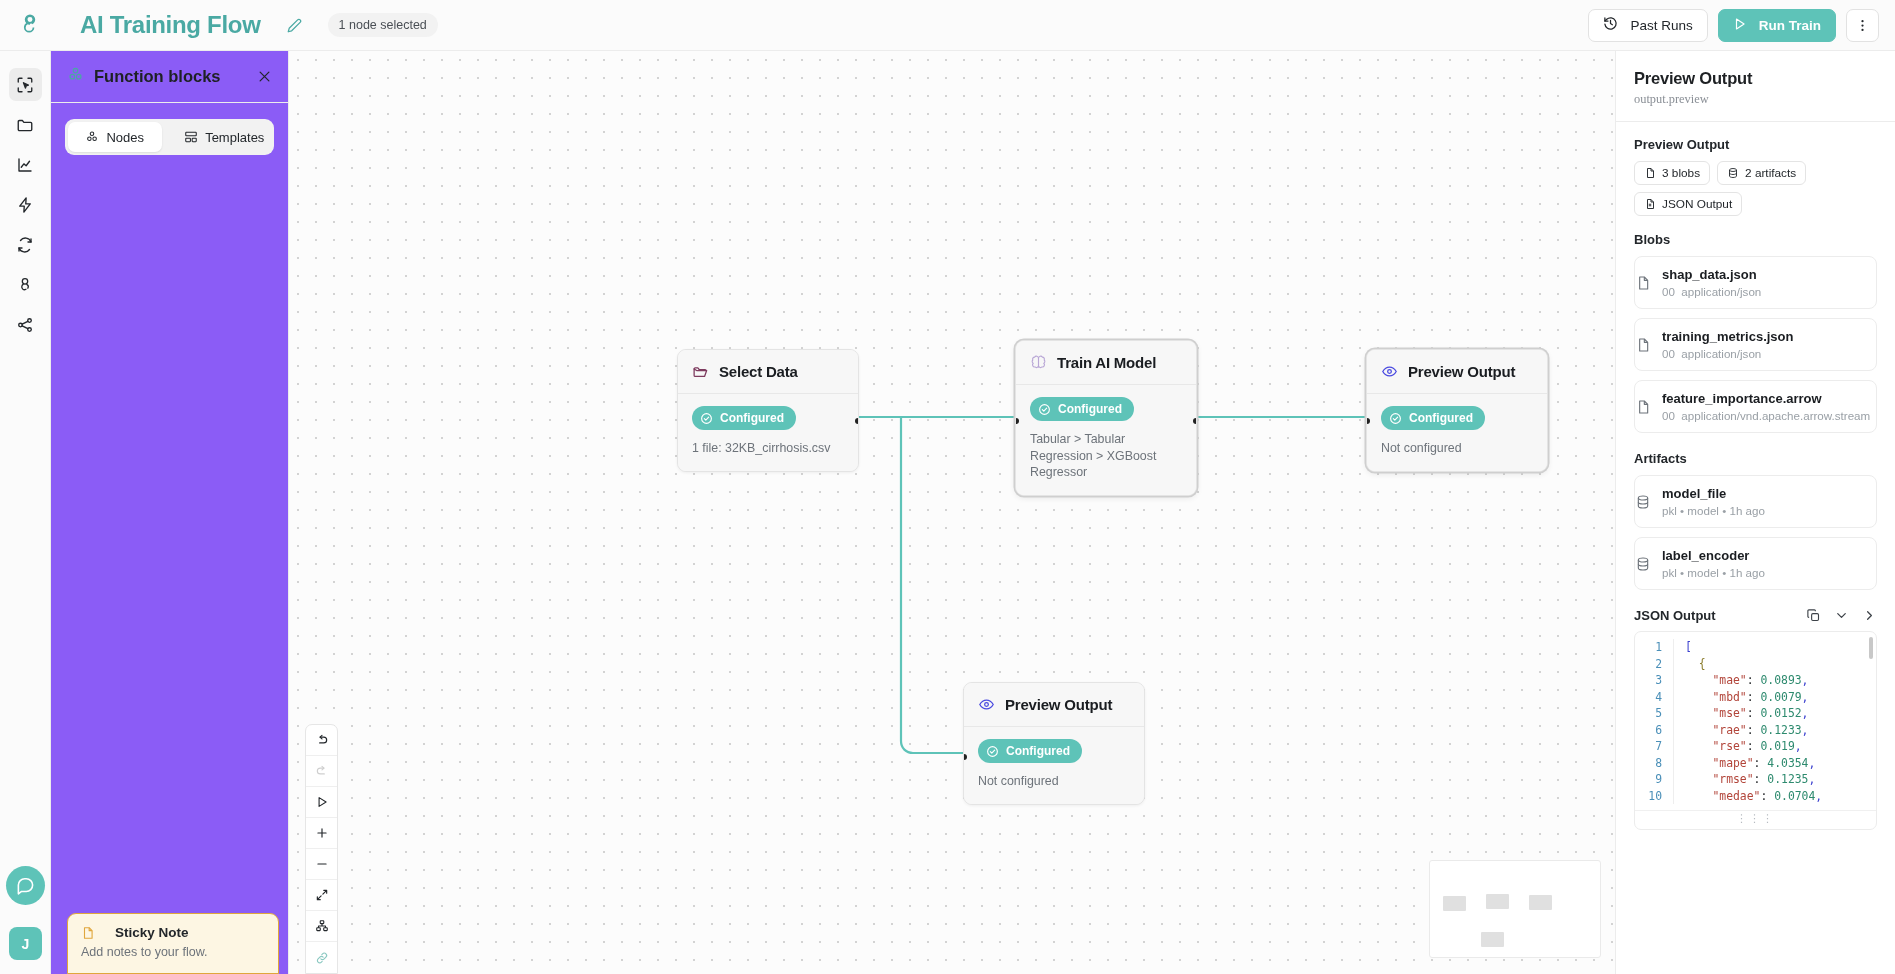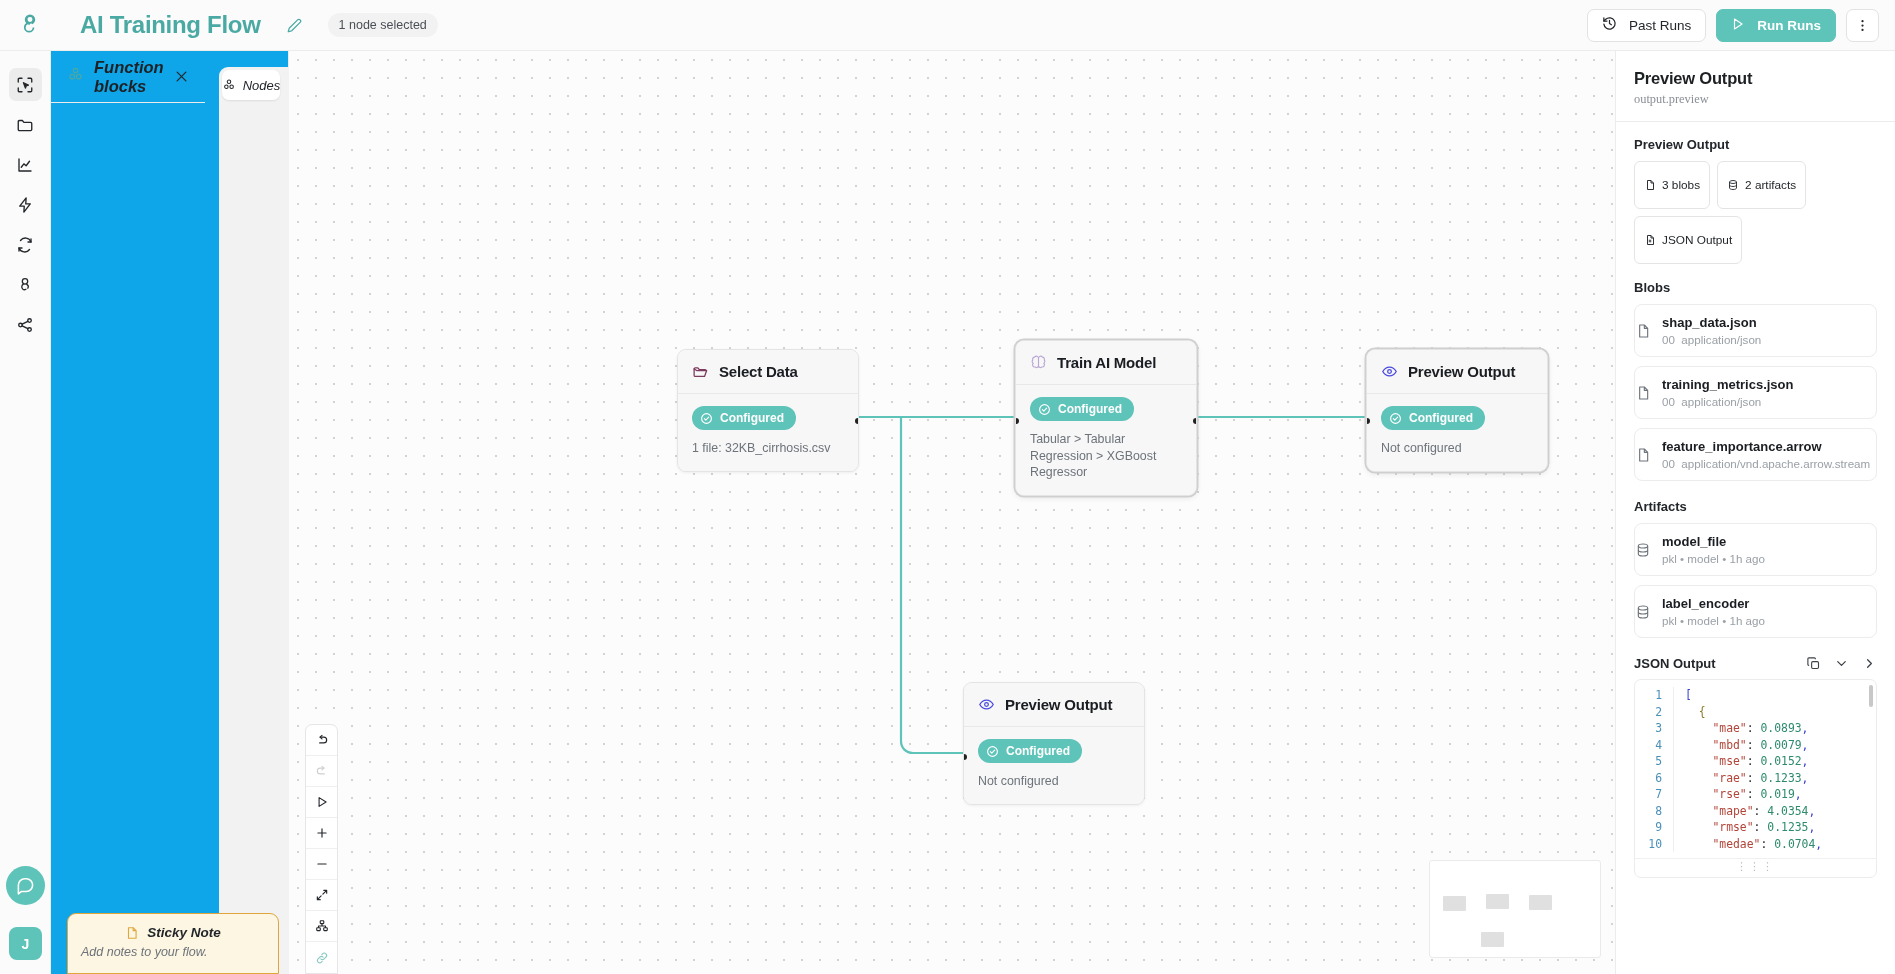--- a/index.html
+++ b/index.html
@@ -67,24 +67,23 @@
     cursor: pointer;
   }
   .avatar {
     width: 33px; height: 33px; border-radius: 8px;
     background: #5ec3b8; color: #fff; font-size: 14px; font-weight: bold;
     display: flex; align-items: center; justify-content: center; cursor: pointer;
   }
 
   
   .fpanel {
-    width: 238px; min-width: 238px; background: #0ea5e9;
-    border-right: 1px solid #ececec; display: flex; flex-direction: row;
+    width: 238px; min-width: 238px; background: #8b5cf6;
+    border-right: 1px solid #ececec; display: flex; flex-direction: column;
     position: relative;
-    font-style: italic;
   }
   .fpanel-head {
     height: 52px; display: flex; align-items: center; gap: 10px;
     padding: 0 16px; border-bottom: 1px solid #ececec;
   }
   .fpanel-title { font-size: 16.5px; font-weight: bold; flex: 1; }
   .close-x { cursor: pointer; color: #23272b; display: flex; }
   .seg {
     margin: 16px 14px 0; background: #f2f2f2; border-radius: 9px;
     padding: 3px; display: flex; gap: 16px;
@@ -93,21 +92,21 @@
     flex: 1; display: flex; align-items: center; justify-content: center; gap: 7px;
     height: 30px; border-radius: 7px; font-size: 13px; cursor: pointer; color: #23272b;
     font-weight: 500;
   }
   .seg-btn.on { background: #fff; box-shadow: 0 1px 2px rgba(0,0,0,.09); }
   .sticky-note {
     position: absolute; left: 16px; bottom: 0; width: 212px;
     background: #fdf6e3; border: 1.6px solid #e0a63c; border-radius: 9px 9px 0 0;
     padding: 11px 13px 14px;
   }
-  .sticky-title { display: flex; align-items: center; gap: 8px; font-size: 13.5px; font-weight: bold; color: #23272b; justify-content: center; }
+  .sticky-title { display: flex; align-items: center; gap: 20px; font-size: 13.5px; font-weight: bold; color: #23272b; }
   .sticky-sub { font-size: 12.5px; color: #6d737a; margin-top: 5px; }
 
   
   .canvas {
     flex: 1; position: relative; overflow: hidden;
     background-color: #fcfcfc;
     background-image: radial-gradient(#d3d3d3 1.05px, transparent 1.05px);
     background-size: 18px 18px;
   }
   .node {
@@ -159,21 +158,21 @@
     overflow: hidden;
   }
   .rp-head { padding: 18px 18px 14px; border-bottom: 1px solid #ececec; }
   .rp-title { font-size: 16.5px; font-weight: bold; letter-spacing: -.2px; }
   .rp-sub { font-size: 12.4px; color: #8a8f96; margin-top: 4px; font-family: Liberation Serif, serif; }
   .rp-scroll { flex: 1; overflow: hidden; padding: 15px 18px 0; }
   .sec-h { font-size: 13px; font-weight: bold; color: #23272b; margin-bottom: 9px; }
   .chips { display: flex; gap: 7px; flex-wrap: wrap; margin-bottom: 16px; }
   .chip {
     display: inline-flex; align-items: center; gap: 6px;
-    border: 1px solid #e4e4e4; border-radius: 6px; padding: 16px 9px;
+    border: 1px solid #e4e4e4; border-radius: 6px; padding: 4px 9px;
     font-size: 11.8px; color: #23272b; background: #fff; cursor: pointer;
   }
   .item {
     display: flex; align-items: center; gap: 11px;
     border: 1px solid #ececec; border-radius: 8px;
     padding: 10px 0; margin-bottom: 9px; cursor: pointer; background: #fff;
   }
   .item-ico { color: #6d737a; display: flex; flex-shrink: 0; }
   .item-name { font-size: 13px; font-weight: bold; color: #1a1d21; }
   .item-sub { font-size: 11.6px; color: #9aa0a6; margin-top: 3px; }
@@ -241,21 +240,21 @@
             </svg>
         </span>
         <span>Past Runs</span>
       </div>
       <div class="btn primary">
         <span>
           <svg width="14" height="14" viewBox="0 0 24 24" fill="none" stroke="#fff" stroke-width="2" stroke-linejoin="round">
               <path d="M6 3.5l13 8.5-13 8.5z"></path>
             </svg>
         </span>
-        <span>Run Runs</span>
+        <span>Run Train</span>
       </div>
       <div class="btn icon-only">
         <svg width="15" height="15" viewBox="0 0 24 24" fill="currentColor">
             <circle cx="12" cy="5" r="1.8"></circle>
             <circle cx="12" cy="12" r="1.8"></circle>
             <circle cx="12" cy="19" r="1.8"></circle>
           </svg>
       </div>
     </div>
   </div>

